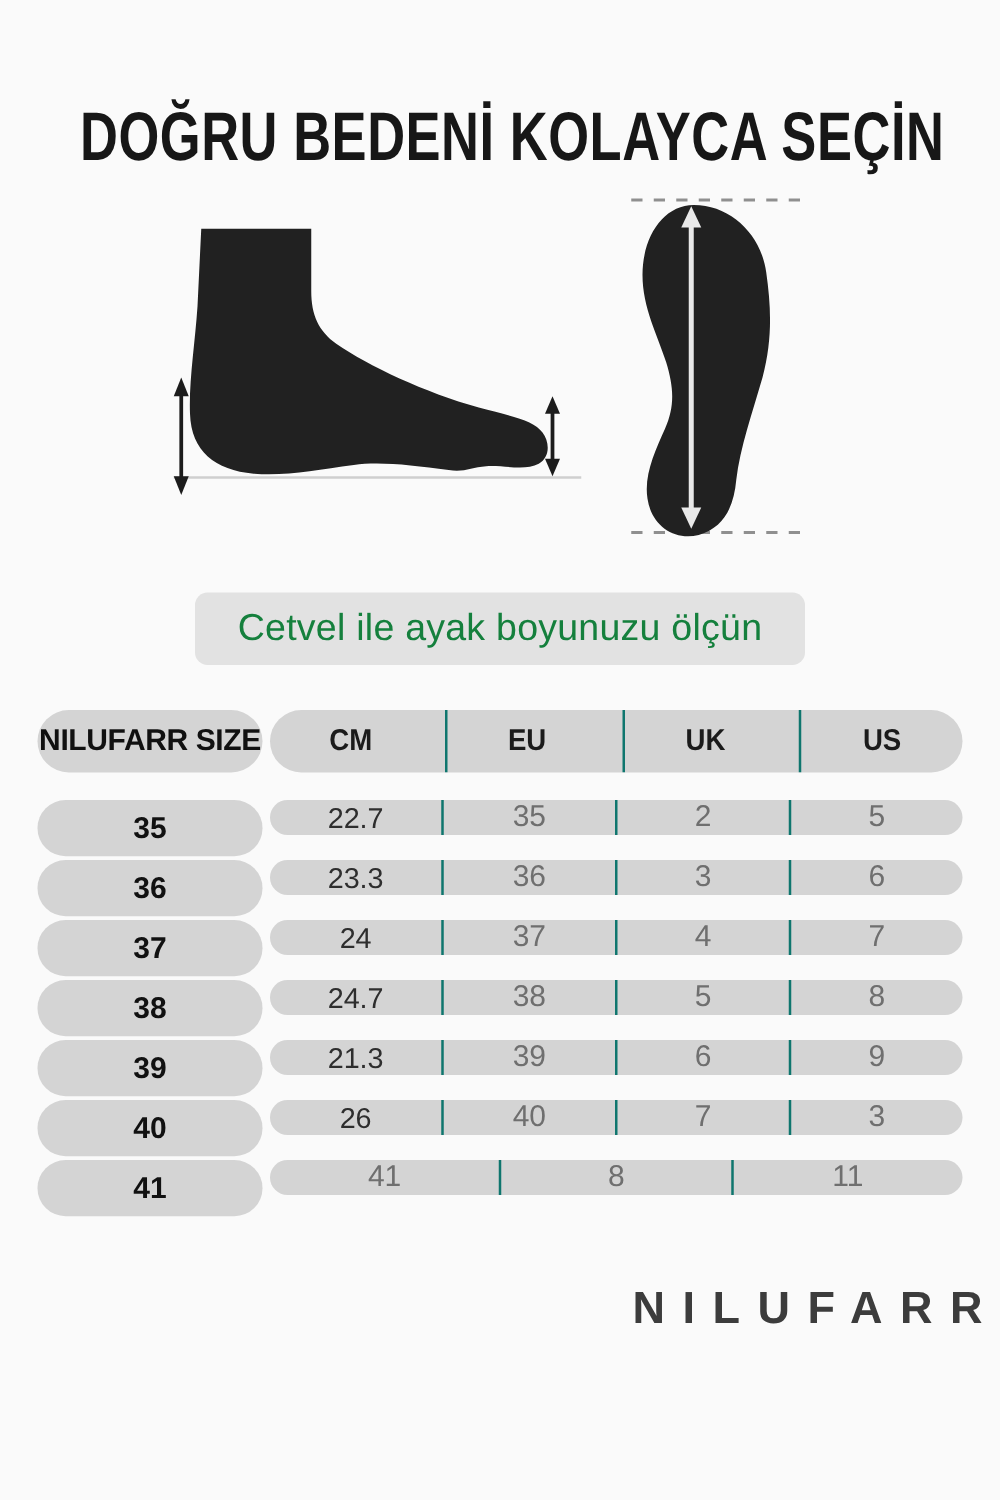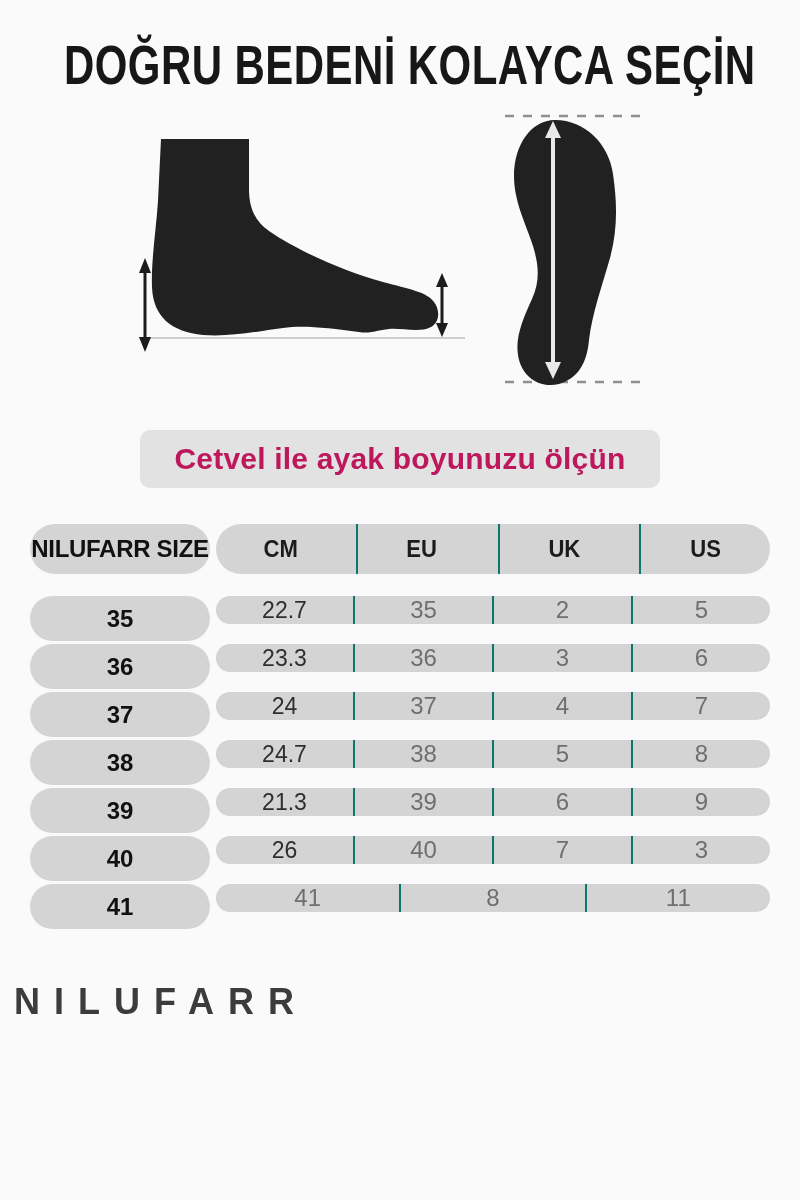--- a/index.html
+++ b/index.html
@@ -3,21 +3,21 @@
 <meta charset="utf-8">
 <style>
   * { margin: 0; padding: 0; box-sizing: border-box; }
   html, body { width: 800px; height: 1200px; }
   body {
     background: #fafafa;
     font-family: "Liberation Sans", sans-serif;
     color: #1c1c1c;
     overflow: hidden;
   }
-  .page { width: 800px; height: 1200px; padding-top: 36px; }
+  .page { width: 800px; height: 1200px; padding-top: 80px; }
 
   
   .title {
     text-align: center;
     font-size: 50px;
     font-weight: 700;
     color: #171717;
     white-space: nowrap;
     transform: scaleX(0.84) scaleY(1.10);
     transform-origin: center;
@@ -35,22 +35,22 @@
   }
   .illos .side-foot { margin-top: 6px; }
 
   
   .banner-wrap { display: flex; justify-content: center; margin-top: 26px; }
   .banner {
     background: #e2e2e2;
     border-radius: 10px;
     padding: 12px 34px;
     font-size: 30px;
-    font-weight: 700;
-    color: #be185d;
+    font-weight: 400;
+    color: #15803d;
     letter-spacing: 0.2px;
   }
 
   
   .table { width: 740px; margin: 36px auto 0 auto; }
   .trow { display: flex; gap: 6px; margin-bottom: 3px; }
   .trow.header { margin-bottom: 22px; }
   .pill-left {
     width: 180px; flex: 0 0 180px;
     background: #d4d4d4;
@@ -76,21 +76,21 @@
   .cell:first-child { border-left: none; }
   .hdr-size { font-size: 24px; font-weight: 700; color: #111; letter-spacing: -0.3px; }
   .hdr-col  { font-size: 24px; font-weight: 700; color: #1b1b1b; transform: scaleX(.92); }
   .v-size { font-size: 24px; font-weight: 700; color: #111; }
   .v-cm   { font-size: 23px; font-weight: 500; color: #2e2e2e; }
   .v-gray { font-size: 24px; font-weight: 400; color: #6f6f6f; }
 
   
   .logo {
     margin-top: 52px;
-    text-align: left;
+    text-align: right;
     font-size: 36px;
     font-weight: 700;
     letter-spacing: 14px;
     padding-left: 14px; 
     color: #3c3c3c;
   }
 </style>
 </head>
 <body>
 

